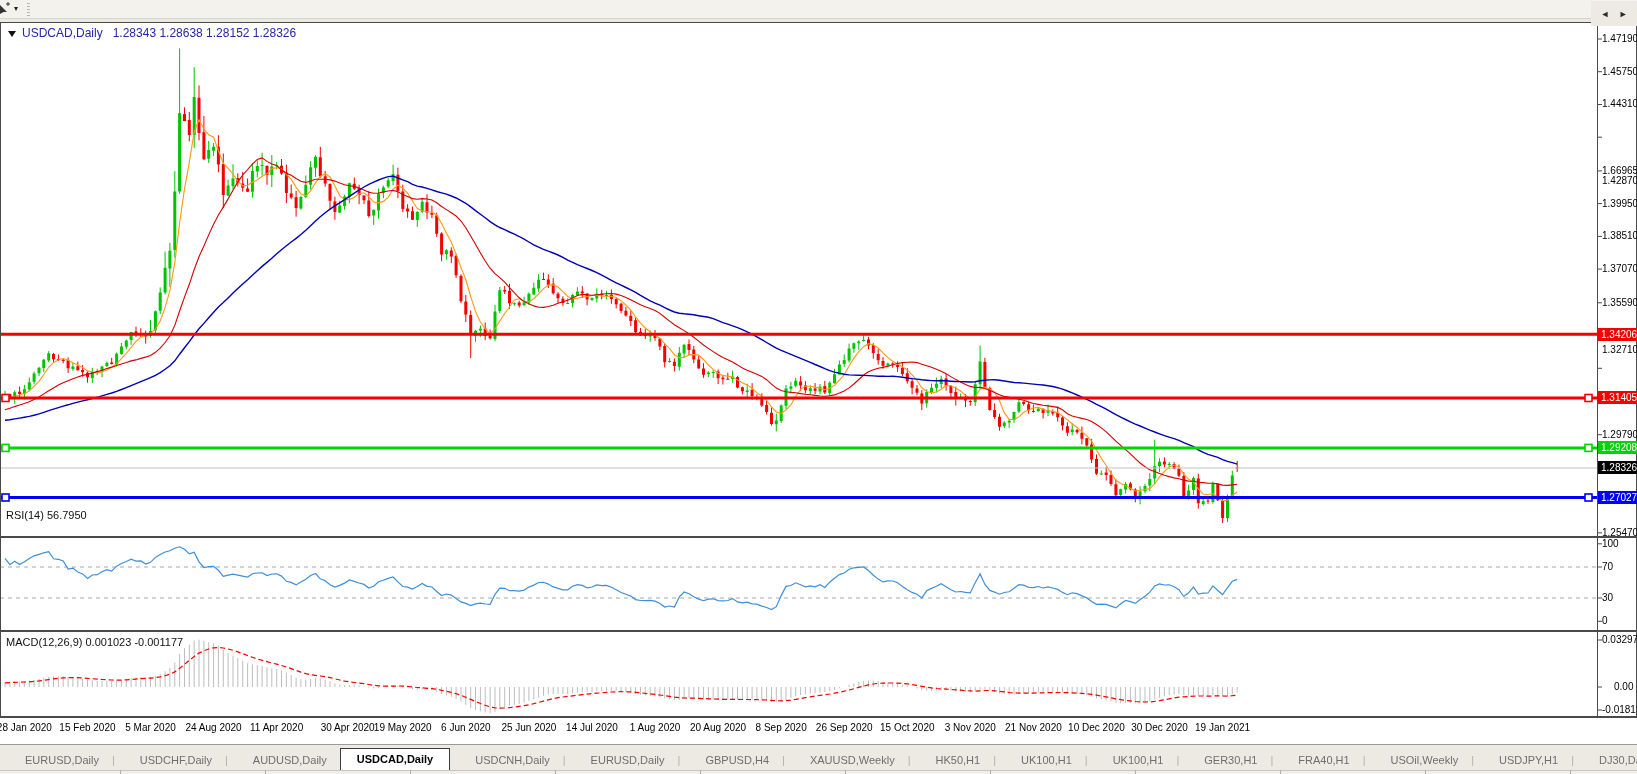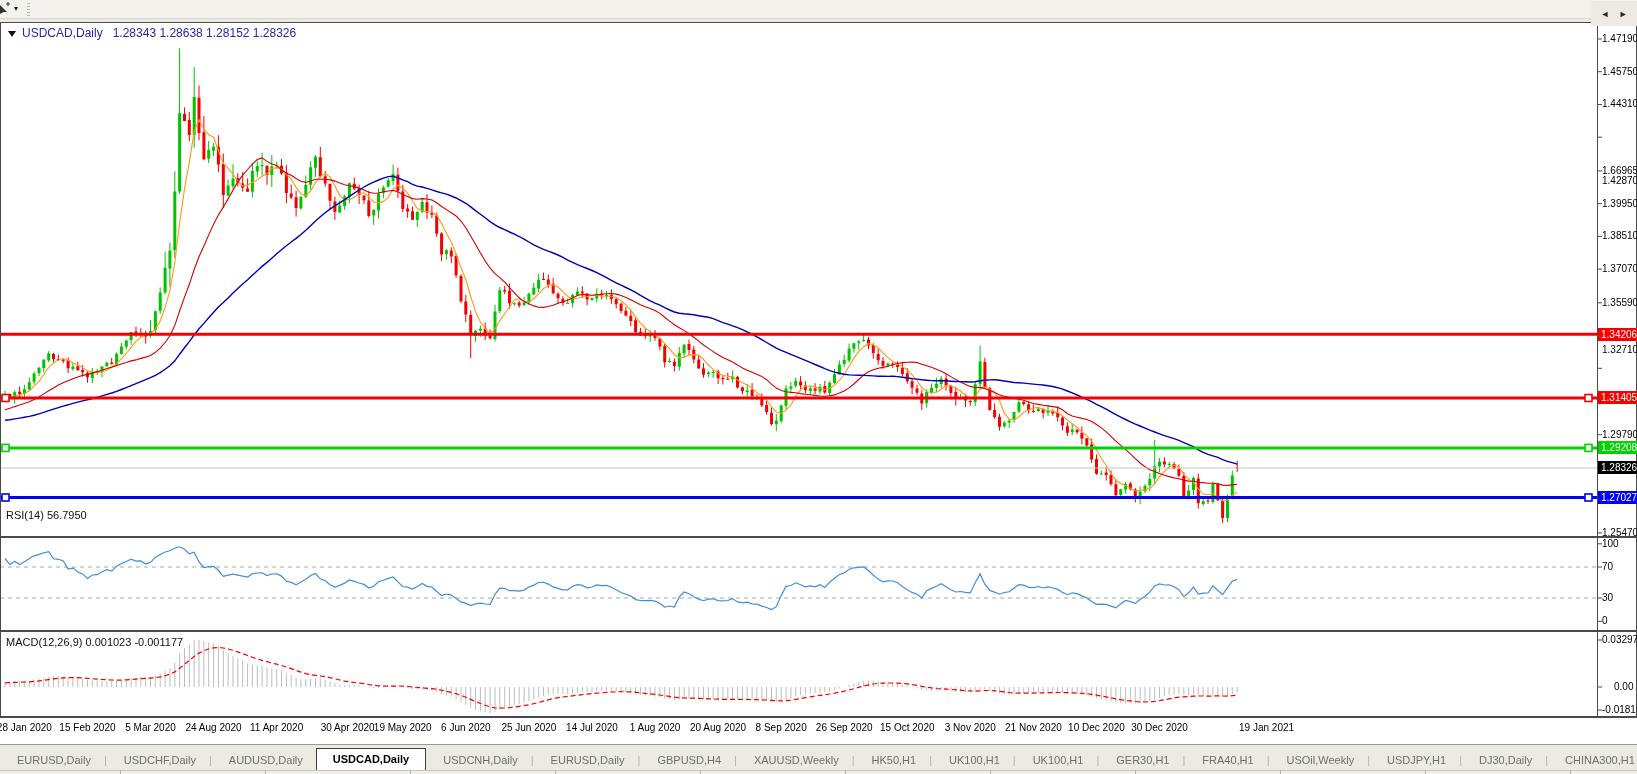--- a/index.html
+++ b/index.html
@@ -27,21 +27,21 @@
   .pane-label{position:absolute;left:6px;font-size:11px;color:#101010;z-index:3;white-space:nowrap;}
 
   .axis-label{position:absolute;left:1602px;font-size:10px;color:#000;line-height:12px;z-index:3;white-space:nowrap;}
   .badge{position:absolute;left:1598px;width:39px;height:13px;font-size:10px;line-height:13px;color:#fff;
          padding-left:3px;z-index:4;white-space:nowrap;}
   .date-label{position:absolute;top:722px;font-size:10px;color:#000;transform:translateX(-50%);z-index:3;white-space:nowrap;}
 
   
   .tabbar{position:absolute;left:0;top:744px;width:1637px;height:26px;background:#edeae4;
           border-top:1px solid #9d9a93;display:flex;align-items:flex-end;overflow:hidden;z-index:5;}
-  .tab{font-size:11px;color:#6e6e6e;padding:4px 13px 5px 17px;white-space:nowrap;cursor:default;}
+  .tab{font-size:11px;color:#6e6e6e;padding:4px 13px 5px 25px;white-space:nowrap;cursor:default;}
   .tab.active{background:#ffffff;color:#000;font-weight:700;border:1px solid #3c3c3c;border-bottom:none;
               padding:4px 16px 6px 16px;margin-top:-2px;}
   .tab-sep{color:#b4b1aa;font-size:11px;padding-bottom:5px;}
   .tab-scroll{position:absolute;right:0;top:1px;height:25px;width:46px;background:#edeae4;display:flex;
               align-items:center;justify-content:space-evenly;z-index:6;}
   .tab-scroll span{font-size:9px;color:#2b2b2b;}
   .bottom-strip{position:absolute;left:0;top:770px;width:1637px;height:4px;background:#f0eee9;border-top:1px solid #c9c6bf;z-index:5;}
   .strip-div{position:absolute;top:770px;width:1px;height:4px;background:#b2afa8;z-index:6;}
 </style>
 </head>
@@ -149,21 +149,21 @@
       <div class="date-label" style="left: 591.971px;">14 Jul 2020</div>
       <div class="date-label" style="left: 655.034px;">1 Aug 2020</div>
       <div class="date-label" style="left: 718.097px;">20 Aug 2020</div>
       <div class="date-label" style="left: 781.16px;">8 Sep 2020</div>
       <div class="date-label" style="left: 844.223px;">26 Sep 2020</div>
       <div class="date-label" style="left: 907.286px;">15 Oct 2020</div>
       <div class="date-label" style="left: 970.349px;">3 Nov 2020</div>
       <div class="date-label" style="left: 1033.41px;">21 Nov 2020</div>
       <div class="date-label" style="left: 1096.47px;">10 Dec 2020</div>
       <div class="date-label" style="left: 1159.54px;">30 Dec 2020</div>
-      <div class="date-label" style="left: 1222.6px; margin-left: 44px;">19 Jan 2021</div>
+      <div class="date-label" style="left: 1222.6px;">19 Jan 2021</div>
     </div>
 
   <div class="tabbar" id="tabbar">
       <div class="tab">EURUSD,Daily</div>
       <div class="tab-sep">|</div>
       <div class="tab">USDCHF,Daily</div>
       <div class="tab-sep">|</div>
       <div class="tab">AUDUSD,Daily</div>
       <div class="tab active">USDCAD,Daily</div>
       <div class="tab">USDCNH,Daily</div>

